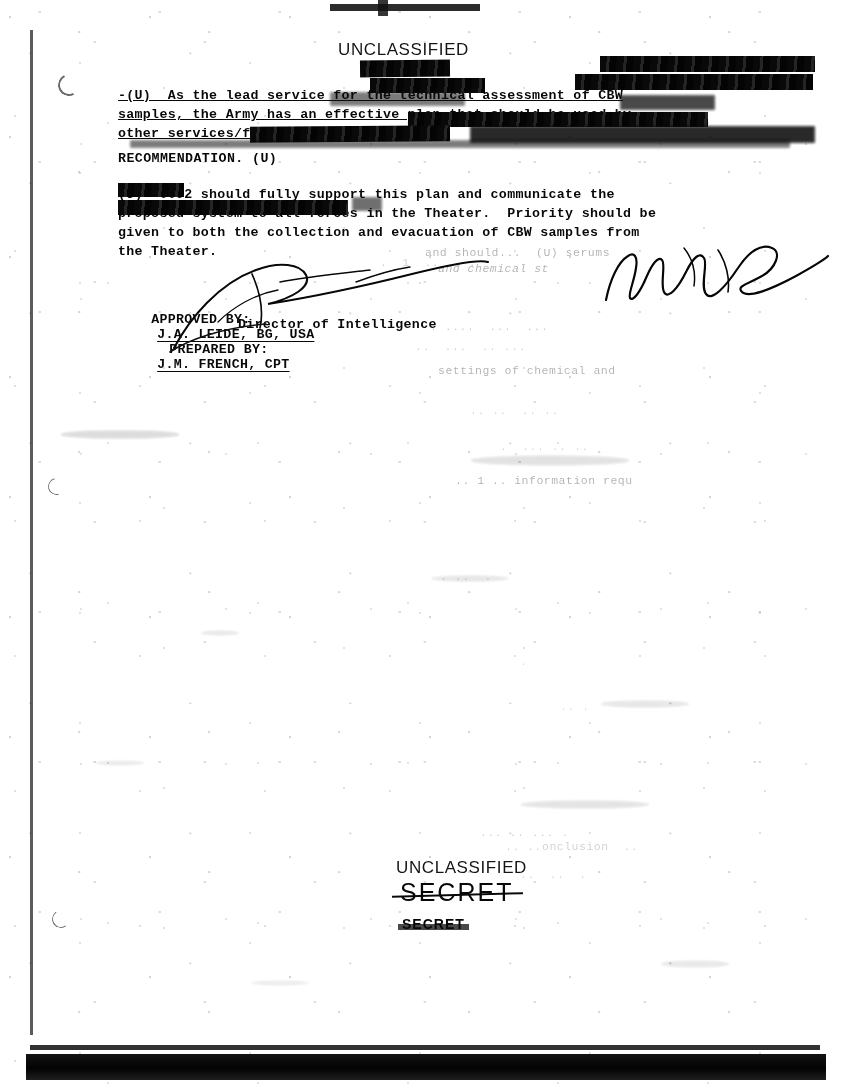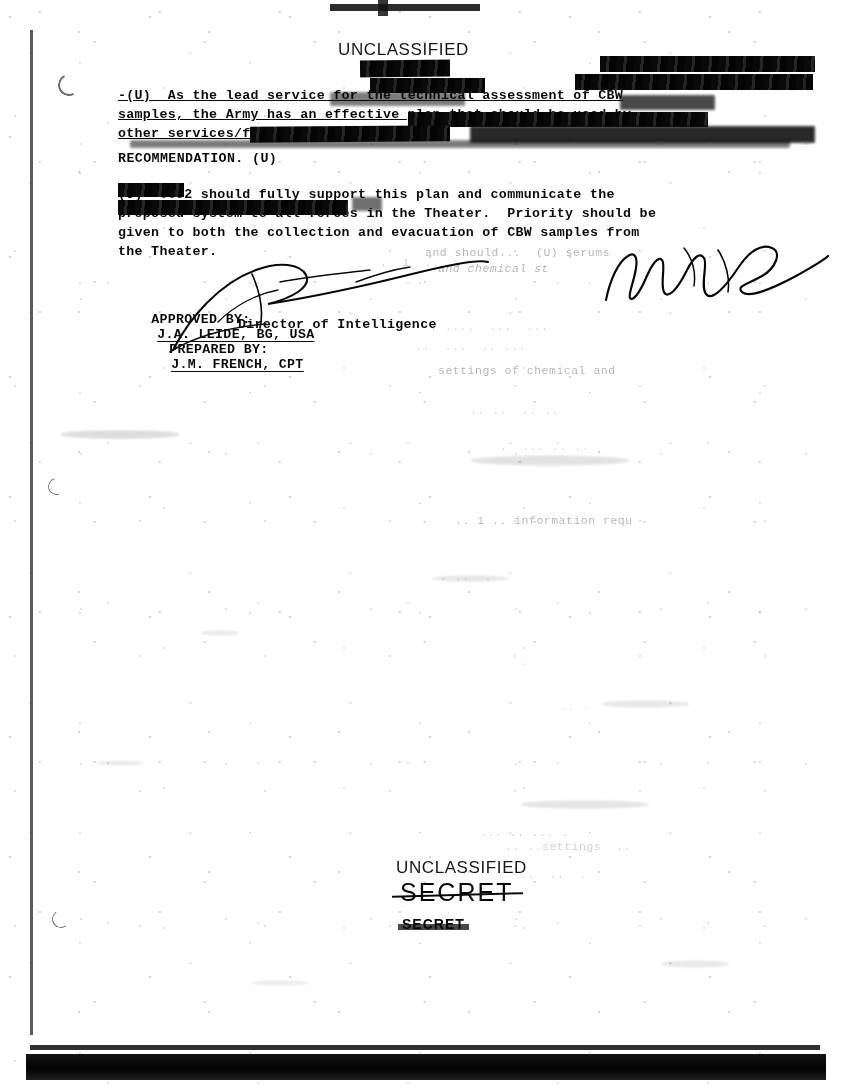--- a/index.html
+++ b/index.html
@@ -253,39 +253,39 @@
 given to both the collection and evacuation of CBW samples from
 the Theater.</div>
 
   <div class="redact scratch" style="left:118px; top:183px; width:66px;  height:14px;"></div>
   <div class="redact scratch" style="left:118px; top:200px; width:230px; height:15px;"></div>
   <div class="redact soft" style="left:352px; top:197px; width:30px;  height:14px; opacity:.6;"></div>
 
   <div class="ghost" style="left:425px; top:246px;">and should...  (U) serums</div>
   <div class="ghost" style="left:438px; top:262px;font-style:italic;">and chemical st</div>
   <div class="ghost" style="left:438px; top:364px;">settings of chemical and</div>
-  <div class="ghost" style="left:455px; top:474px;margin-top:40px;">.. 1 .. information requ</div>
+  <div class="ghost" style="left:455px; top:474px;">.. 1 .. information requ</div>
 
   <div class="ghost" style="left:380px; top:256px; opacity:.45;">.  1  ..  . .</div>
   <div class="ghost" style="left:430px; top:320px; opacity:.45;">. ....  ...  ...</div>
   <div class="ghost" style="left:415px; top:340px; opacity:.40;">..  ...  .. ...</div>
   <div class="ghost" style="left:470px; top:404px; opacity:.40;">.. ..  .. ..</div>
   <div class="ghost" style="left:500px; top:440px; opacity:.38;">.  ... .. ..</div>
   <div class="ghost" style="left:440px; top:570px; opacity:.35;">. ..  .</div>
   <div class="ghost" style="left:520px; top:655px; opacity:.35;">.</div>
   <div class="ghost" style="left:560px; top:700px; opacity:.35;">.. .</div>
   <div class="ghost" style="left:480px; top:826px; opacity:.42;">... .. ... .</div>
-  <div class="ghost" style="left:505px; top:840px; opacity:.42;">.. ..settings  ..</div>
+  <div class="ghost" style="left:505px; top:840px; opacity:.42;">.. ..onclusion  ..</div>
   <div class="ghost" style="left:520px; top:868px; opacity:.40;">..  ..  .</div>
 
   <div class="mono sig-line" style="left:118px; top:297px;">
     <span>APPROVED BY:</span>
     <span class="u" style="margin-left:6px;">J.A. LEIDE, BG, USA</span>
     <span style="margin-left:18px;">PREPARED BY:</span>
-    <span class="u" style="margin-left:20px;">J.M. FRENCH, CPT</span>
+    <span class="u" style="margin-left:6px;">J.M. FRENCH, CPT</span>
   </div>
   <div class="mono sig-line" style="left:238px; top:317px;">Director of Intelligence</div>
 
   <svg class="sig" style="left:160px; top:248px;" width="330" height="110" viewBox="0 0 330 110">
     <g fill="none" stroke="#111" stroke-width="2.1" stroke-linecap="round">
       <path d="M14,100 C30,70 58,36 96,22 C120,13 140,16 146,27 C152,39 132,50 108,56
                C146,50 196,40 252,26 C300,14 322,12 328,14"></path>
       <path d="M92,26 C100,44 104,62 100,80" stroke-width="1.7"></path>
       <path d="M120,34 C140,30 176,26 210,22" stroke-width="1.5"></path>
       <path d="M196,34 C212,28 230,22 250,19" stroke-width="1.4"></path>

